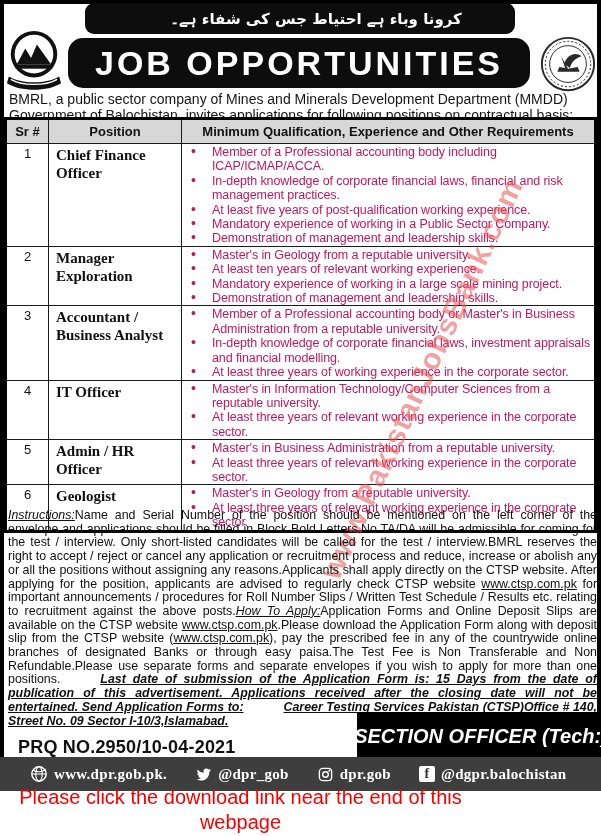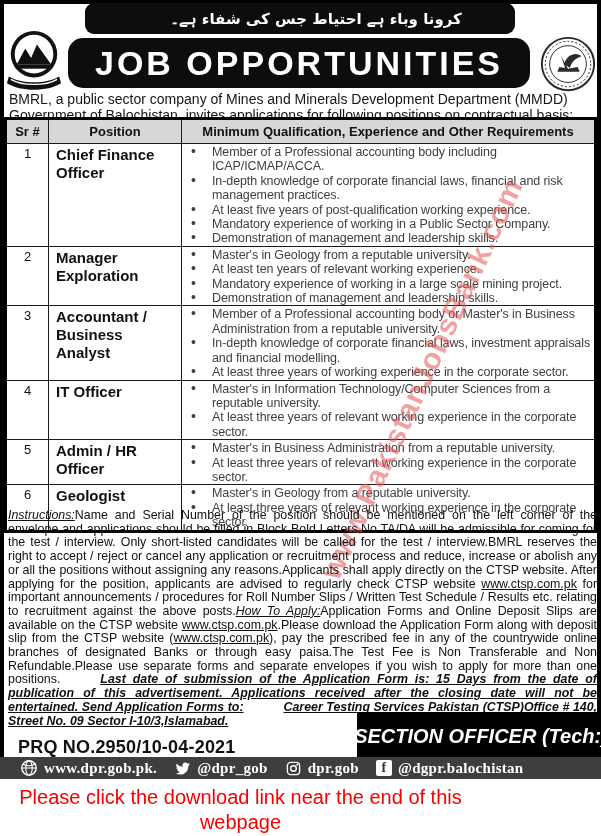--- a/index.html
+++ b/index.html
@@ -21,43 +21,43 @@
   .title-banner span { color:#fff; font-size:34px; font-weight:bold; letter-spacing:3px; }
 
   .intro { position:absolute; left:5px; top:88px; width:586px; font-size:14px; line-height:15.5px; color:#151515; }
 
   .jobs-table { position:absolute; left:0; top:113px; width:593px; border-collapse:collapse; table-layout:fixed; }
   .jobs-table th, .jobs-table td { border:1.5px solid #1a1a1a; vertical-align:top; }
   .jobs-table { border:3px solid #000; }
   .jobs-table th { background:#d7d7d7; font-size:13px; font-weight:bold; text-align:center; padding:4px 2px; }
   .col-sr { width:43px; } .col-pos { width:133px; }
   td.sr { text-align:center; font-size:13px; padding-top:2px; }
-  td.pos { font-family:Liberation Sans, sans-serif; font-weight:bold; font-size:15px; line-height:18px; padding:2px 4px 0 7px; }
+  td.pos { font-family:Liberation Serif, serif; font-weight:bold; font-size:15px; line-height:18px; padding:2px 4px 0 7px; }
   td.req ul { list-style:none; margin:1px 0 0 0; }
-  td.req li { position:relative; padding-left:30px; padding-right:2px; font-size:12.5px; line-height:14.4px; letter-spacing:-0.1px; color:#404040; }
+  td.req li { position:relative; padding-left:30px; padding-right:2px; font-size:12.5px; line-height:14.4px; letter-spacing:-0.1px; color:#be185d; }
   td.req li::before { content:"\2022"; position:absolute; left:9px; top:-1px; font-size:14px; }
 
   .watermark { position:absolute; left:210px; top:375px; width:400px; text-align:center;
         transform:rotate(-65deg); color:rgba(231,84,84,0.55); font-size:30px; font-weight:bold;
         letter-spacing:1px; pointer-events:none; white-space:nowrap; }
 
   .instructions { position:absolute; left:4px; top:505px; width:589px; font-size:12.4px; line-height:13.7px;
         text-align:justify; color:#101010; }
   .instructions .hl { font-weight:normal; font-style:italic; text-decoration:underline; }
   .instructions .bi { font-weight:bold; font-style:italic; text-decoration:underline;margin-left:40px; }
   .instructions .u { text-decoration:underline; }
 
   .prq { position:absolute; left:14px; top:733px; font-size:18px; font-weight:bold; letter-spacing:.2px; }
 
   .officer-box { position:absolute; left:353px; top:708px; width:248px; height:49px; background:#000;
         display:flex; align-items:center; justify-content:center; }
   .officer-box span { color:#fff; font-size:20px; font-weight:bold; font-style:italic; white-space:nowrap; }
 
-  .social-bar { position:absolute; left:0; top:757px; width:601px; height:22px; background:#3e3e3e;
-        display:flex; align-items:center; padding:0 12px; gap:1px; }
+  .social-bar { position:absolute; left:0; top:757px; width:601px; height:34px; background:#3e3e3e;
+        display:flex; align-items:center; padding:0 22px; gap:12px; }
   .social-item { display:flex; align-items:center; gap:6px; color:#fff; height:100%; padding:0 8px; }
   .social-item .lbl { font-family:"Liberation Serif", serif; font-weight:bold; font-size:15px; letter-spacing:.3px; white-space:nowrap; }
   .social-item svg { display:block; }
   .fb-box { background:#fff; width:16px; height:16px; display:flex; align-items:center; justify-content:center;
         font-family:"Liberation Serif", serif; font-weight:bold; color:#333; font-size:14px; border-radius:2px; }
 
   .notice { position:absolute; left:0; top:785px; width:481px; text-align:center; color:#f40000;
         font-size:20px; line-height:25px; }
 </style>
 </head>

